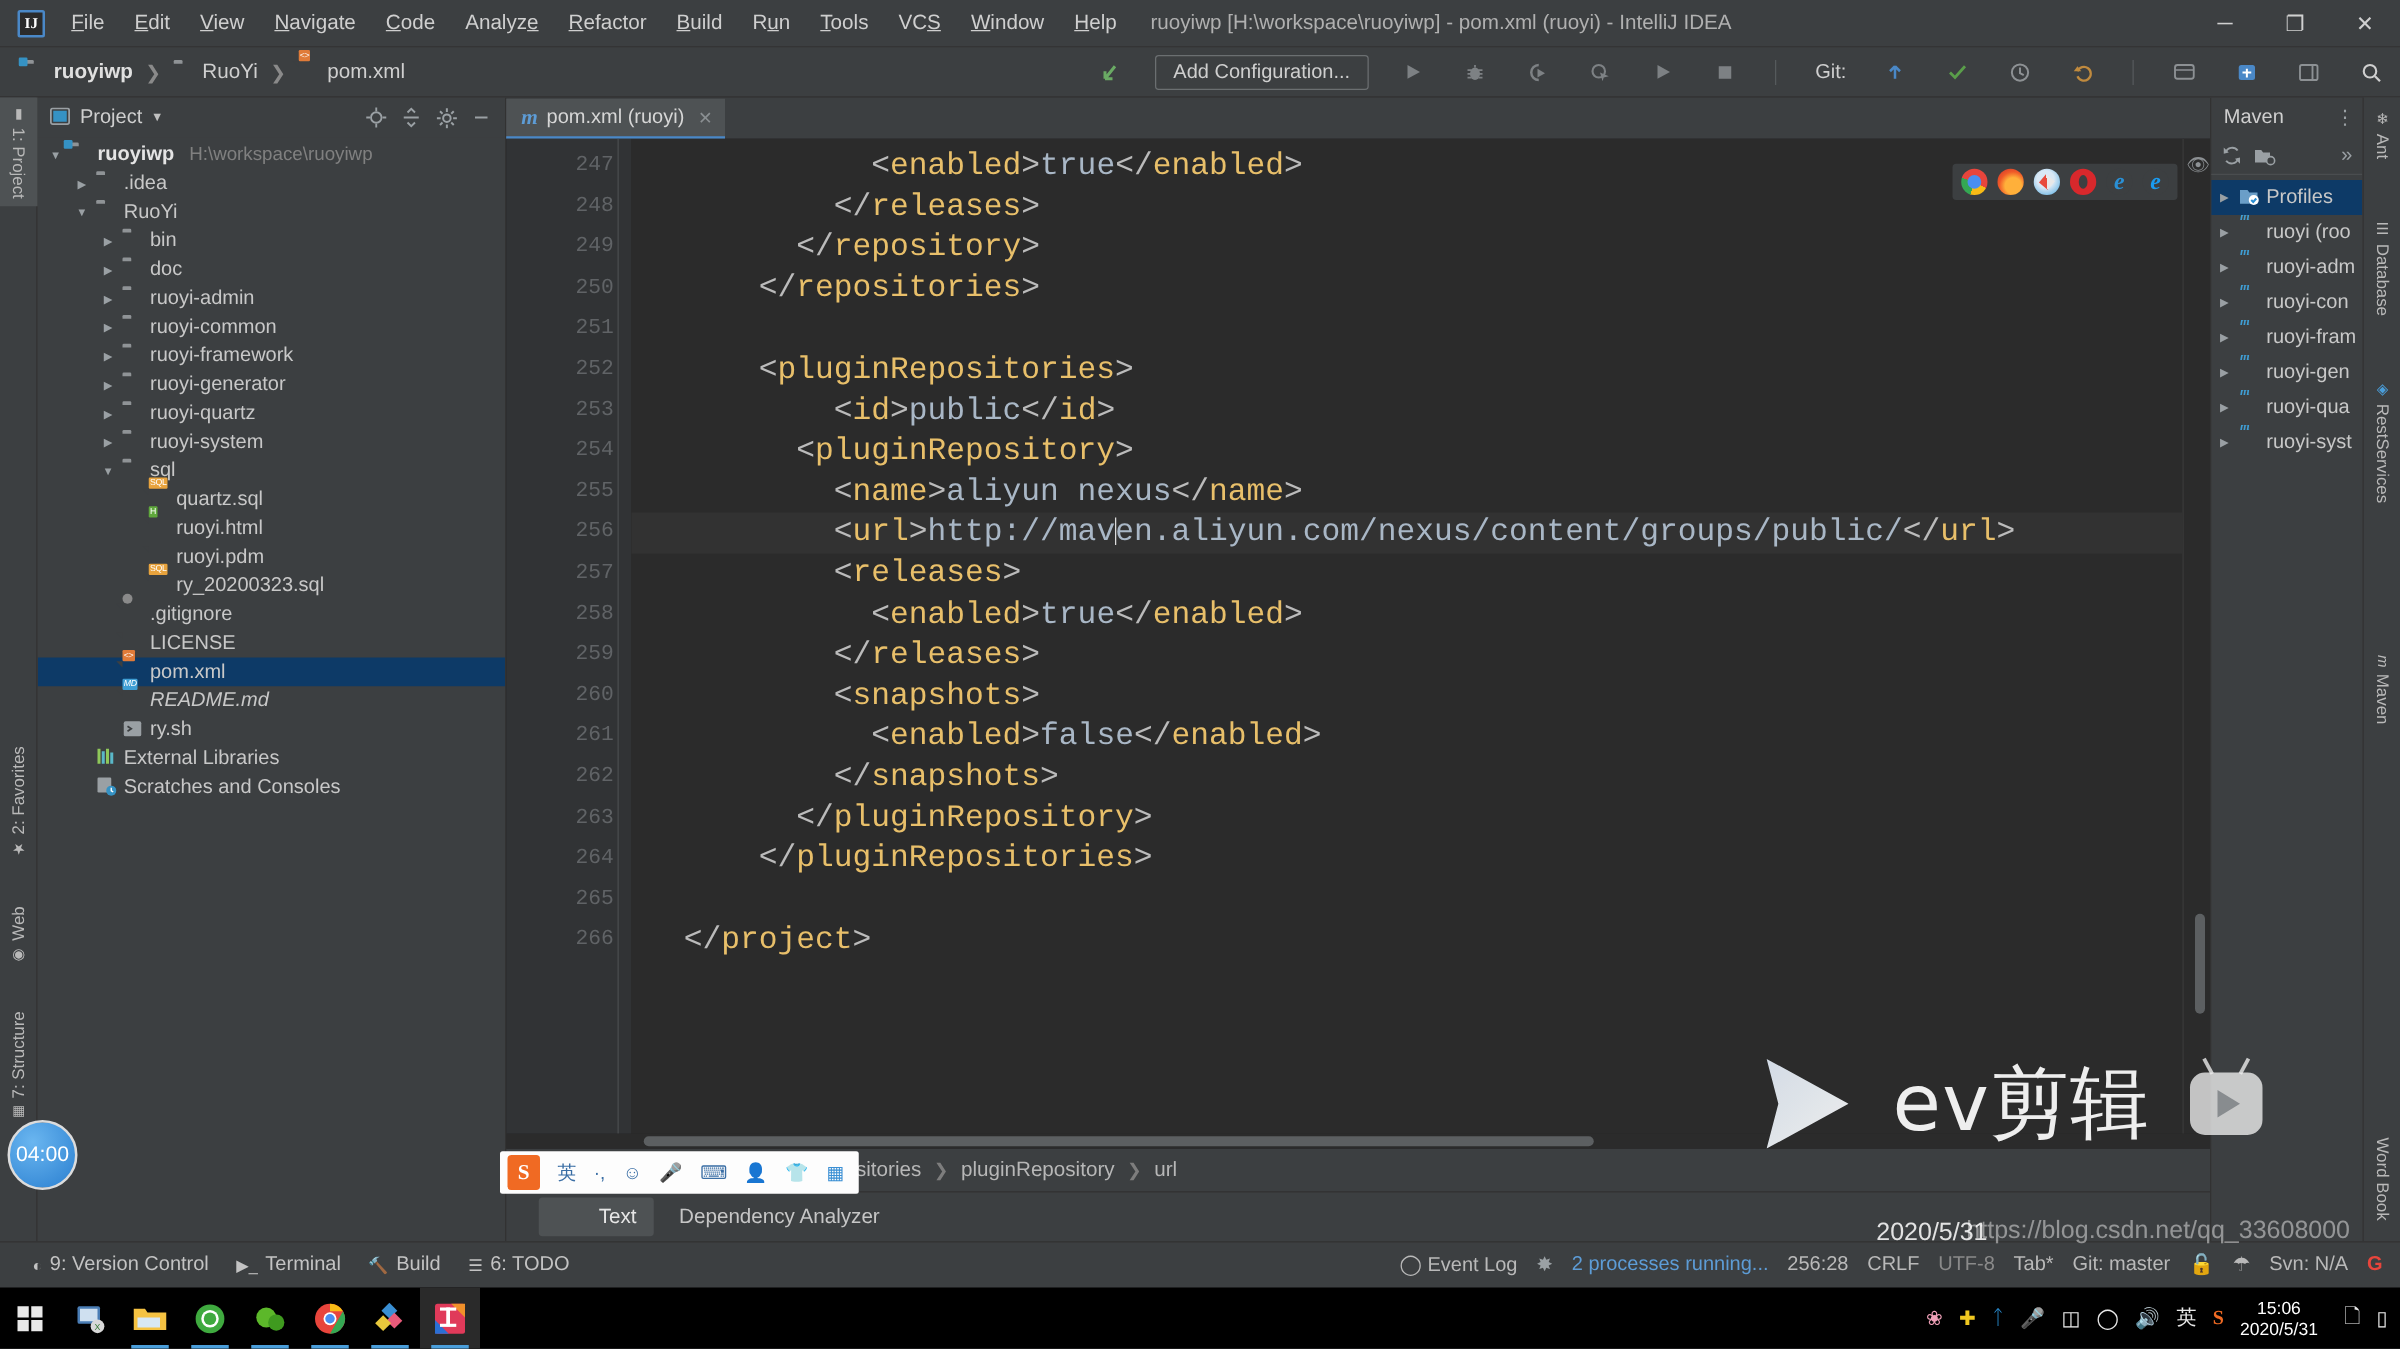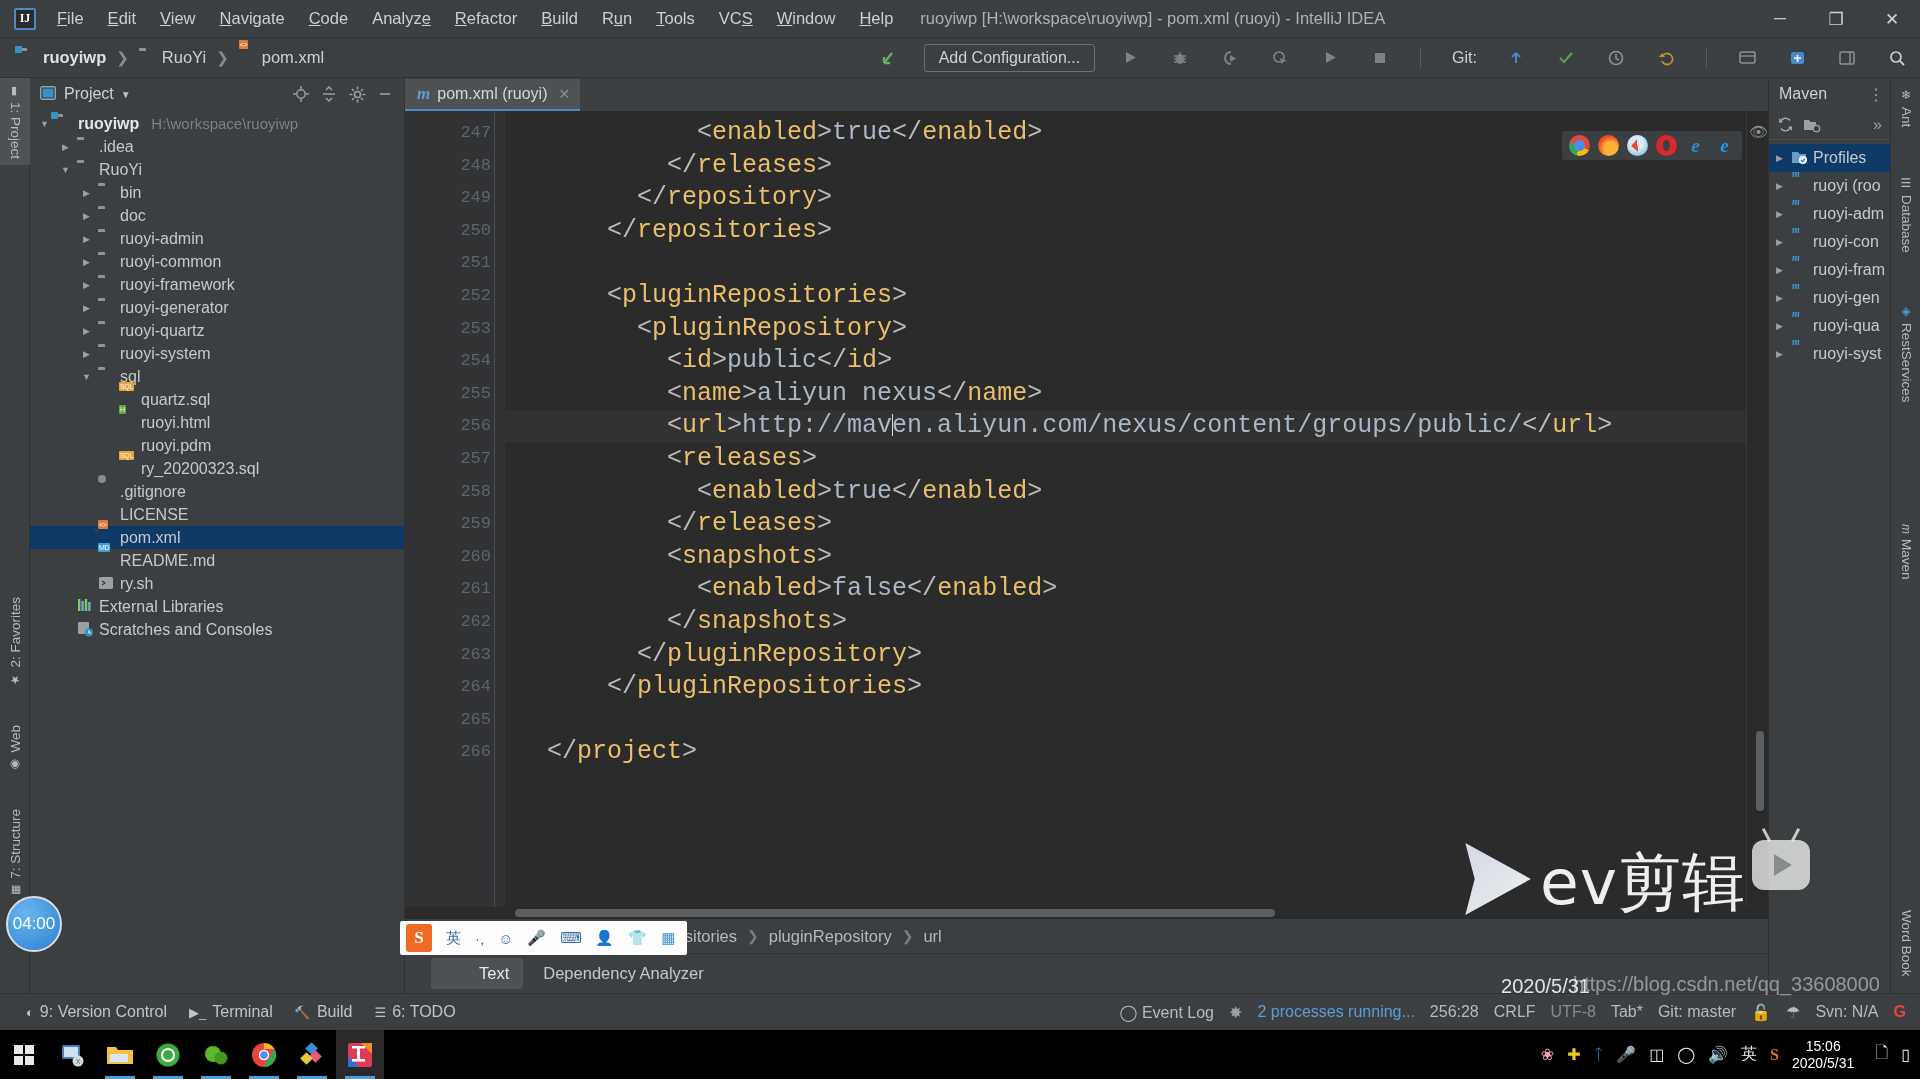--- a/index.html
+++ b/index.html
@@ -191,21 +191,21 @@
     color:#fff; font-size:17px; z-index:40;
   }
   .imebar {
     position:absolute; left:400px; bottom:49px; height:34px; background:#fdfdfd;
     display:flex; align-items:center; gap:14px; padding:0 12px 0 6px; border-radius:2px; z-index:40;
   }
   .sgicon { width:26px; height:28px; background:#f06a23; border-radius:3px; color:#fff; display:flex; align-items:center; justify-content:center; font-weight:bold; font-size:17px; font-family:"Liberation Serif",serif; }
   .imeitem { color:#3a6ea5; font-size:15px; }
 
   .evwm {
-    position:absolute; right:110px; bottom:78px; display:flex; gap:6px;
+    position:absolute; right:110px; bottom:78px; display:flex; align-items:center; gap:32px;
     z-index:35; opacity:0.92; pointer-events:none;
   }
   .evplay {
     width:78px; height:78px;
     background:linear-gradient(135deg,#dfe9f5,#ffffff);
     clip-path:polygon(12% 4%, 96% 50%, 12% 96%, 24% 50%);
   }
   .evtext { color:#fff; font-size:63px; letter-spacing:1px; font-family:"DejaVu Sans", sans-serif; }
   .evbadge { width:58px; height:50px; background:rgba(255,255,255,0.78); border-radius:12px; position:relative; display:flex; align-items:center; justify-content:center; }
   .evbadge:before,.evbadge:after{content:"";position:absolute;top:-12px;width:3px;height:14px;background:rgba(255,255,255,0.78);}
@@ -509,21 +509,21 @@
           <div class="trow" style="padding-left: 50px;">
             <span class="arrow"></span>
             <span class="ico"><span class="fileic"></span></span>
             <span class="tlabel">LICENSE</span>
           </div>
           <div class="trow sel" style="padding-left: 50px;">
             <span class="arrow"></span>
             <span class="ico"><span class="fileic"><span class="badge xml">&lt;&gt;</span></span></span>
             <span class="tlabel">pom.xml</span>
           </div>
-          <div class="trow" style="padding-left: 50px;">
+          <div class="trow" style="padding-left: 50px; font-style: italic;">
             <span class="arrow"></span>
             <span class="ico"><span class="fileic"><span class="badge md">MD</span></span></span>
             <span class="tlabel">README.md</span>
           </div>
           <div class="trow" style="padding-left: 50px;">
             <span class="arrow"></span>
             <span class="ico">
               <svg width="16" height="16" viewBox="0 0 16 16">
                 <rect x="1" y="2" width="14" height="12" rx="1.5" fill="#9aa0a4"></rect>
                 <path d="M4 6l3 2-3 2" stroke="#3c3f41" stroke-width="1.4" fill="none"></path>
@@ -590,22 +590,22 @@
             <div class="gline">265</div>
             <div class="gline">266<span class="foldmark"></span></div>
           </div>
         <div class="codearea" id="codearea">
             <div class="cline"><span class="txt">&nbsp;&nbsp;&nbsp;&nbsp;&nbsp;&nbsp;&nbsp;&nbsp;&nbsp;&nbsp;&nbsp;&nbsp;</span>&lt;<span class="tag">enabled</span>&gt;<span class="txt">true</span>&lt;/<span class="tag">enabled</span>&gt;</div>
             <div class="cline"><span class="txt">&nbsp;&nbsp;&nbsp;&nbsp;&nbsp;&nbsp;&nbsp;&nbsp;&nbsp;&nbsp;</span>&lt;/<span class="tag">releases</span>&gt;</div>
             <div class="cline"><span class="txt">&nbsp;&nbsp;&nbsp;&nbsp;&nbsp;&nbsp;&nbsp;&nbsp;</span>&lt;/<span class="tag">repository</span>&gt;</div>
             <div class="cline"><span class="txt">&nbsp;&nbsp;&nbsp;&nbsp;&nbsp;&nbsp;</span>&lt;/<span class="tag">repositories</span>&gt;</div>
             <div class="cline"><span class="txt"></span></div>
             <div class="cline"><span class="txt">&nbsp;&nbsp;&nbsp;&nbsp;&nbsp;&nbsp;</span>&lt;<span class="tag">pluginRepositories</span>&gt;</div>
+            <div class="cline"><span class="txt">&nbsp;&nbsp;&nbsp;&nbsp;&nbsp;&nbsp;&nbsp;&nbsp;&nbsp;&nbsp;</span>&lt;<span class="tag">id</span>&gt;<span class="txt">public</span>&lt;/<span class="tag">id</span>&gt;</div>
             <div class="cline"><span class="txt">&nbsp;&nbsp;&nbsp;&nbsp;&nbsp;&nbsp;&nbsp;&nbsp;</span>&lt;<span class="tag">pluginRepository</span>&gt;</div>
-            <div class="cline"><span class="txt">&nbsp;&nbsp;&nbsp;&nbsp;&nbsp;&nbsp;&nbsp;&nbsp;&nbsp;&nbsp;</span>&lt;<span class="tag">id</span>&gt;<span class="txt">public</span>&lt;/<span class="tag">id</span>&gt;</div>
             <div class="cline"><span class="txt">&nbsp;&nbsp;&nbsp;&nbsp;&nbsp;&nbsp;&nbsp;&nbsp;&nbsp;&nbsp;</span>&lt;<span class="tag">name</span>&gt;<span class="txt">aliyun nexus</span>&lt;/<span class="tag">name</span>&gt;</div>
             <div class="cline hl"><span class="txt">&nbsp;&nbsp;&nbsp;&nbsp;&nbsp;&nbsp;&nbsp;&nbsp;&nbsp;&nbsp;</span>&lt;<span class="tag">url</span>&gt;<span class="txt">http://mav<span class="caret"></span>en.aliyun.com/nexus/content/groups/public/</span>&lt;/<span class="tag">url</span>&gt;</div>
             <div class="cline"><span class="txt">&nbsp;&nbsp;&nbsp;&nbsp;&nbsp;&nbsp;&nbsp;&nbsp;&nbsp;&nbsp;</span>&lt;<span class="tag">releases</span>&gt;</div>
             <div class="cline"><span class="txt">&nbsp;&nbsp;&nbsp;&nbsp;&nbsp;&nbsp;&nbsp;&nbsp;&nbsp;&nbsp;&nbsp;&nbsp;</span>&lt;<span class="tag">enabled</span>&gt;<span class="txt">true</span>&lt;/<span class="tag">enabled</span>&gt;</div>
             <div class="cline"><span class="txt">&nbsp;&nbsp;&nbsp;&nbsp;&nbsp;&nbsp;&nbsp;&nbsp;&nbsp;&nbsp;</span>&lt;/<span class="tag">releases</span>&gt;</div>
             <div class="cline"><span class="txt">&nbsp;&nbsp;&nbsp;&nbsp;&nbsp;&nbsp;&nbsp;&nbsp;&nbsp;&nbsp;</span>&lt;<span class="tag">snapshots</span>&gt;</div>
             <div class="cline"><span class="txt">&nbsp;&nbsp;&nbsp;&nbsp;&nbsp;&nbsp;&nbsp;&nbsp;&nbsp;&nbsp;&nbsp;&nbsp;</span>&lt;<span class="tag">enabled</span>&gt;<span class="txt">false</span>&lt;/<span class="tag">enabled</span>&gt;</div>
             <div class="cline"><span class="txt">&nbsp;&nbsp;&nbsp;&nbsp;&nbsp;&nbsp;&nbsp;&nbsp;&nbsp;&nbsp;</span>&lt;/<span class="tag">snapshots</span>&gt;</div>
             <div class="cline"><span class="txt">&nbsp;&nbsp;&nbsp;&nbsp;&nbsp;&nbsp;&nbsp;&nbsp;</span>&lt;/<span class="tag">pluginRepository</span>&gt;</div>
             <div class="cline"><span class="txt">&nbsp;&nbsp;&nbsp;&nbsp;&nbsp;&nbsp;</span>&lt;/<span class="tag">pluginRepositories</span>&gt;</div>

